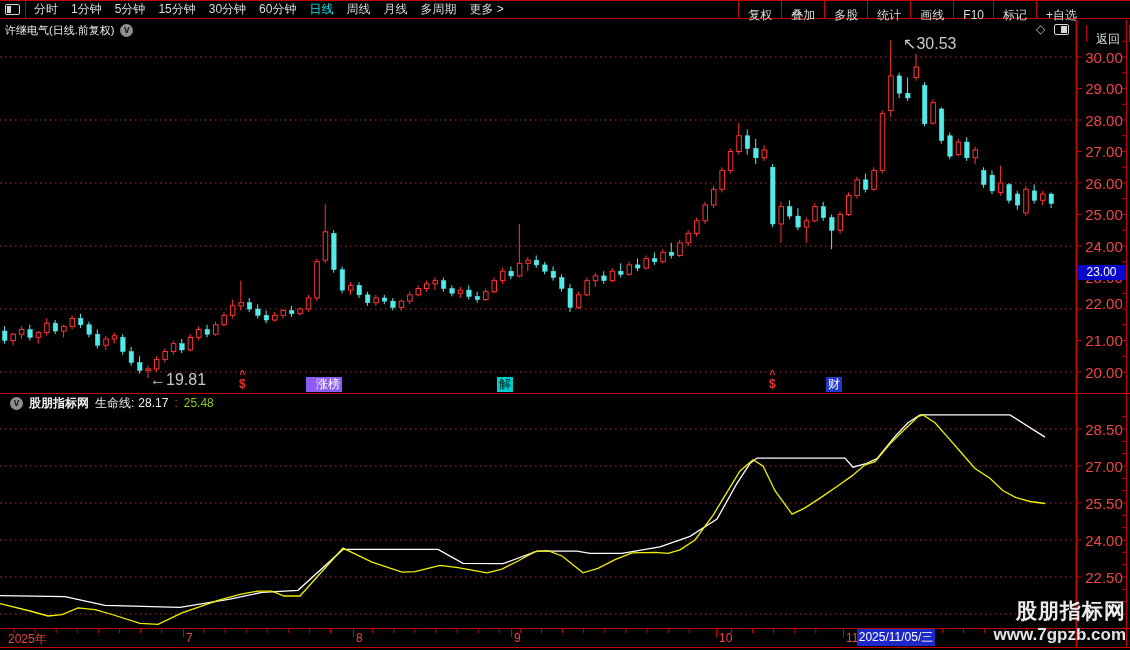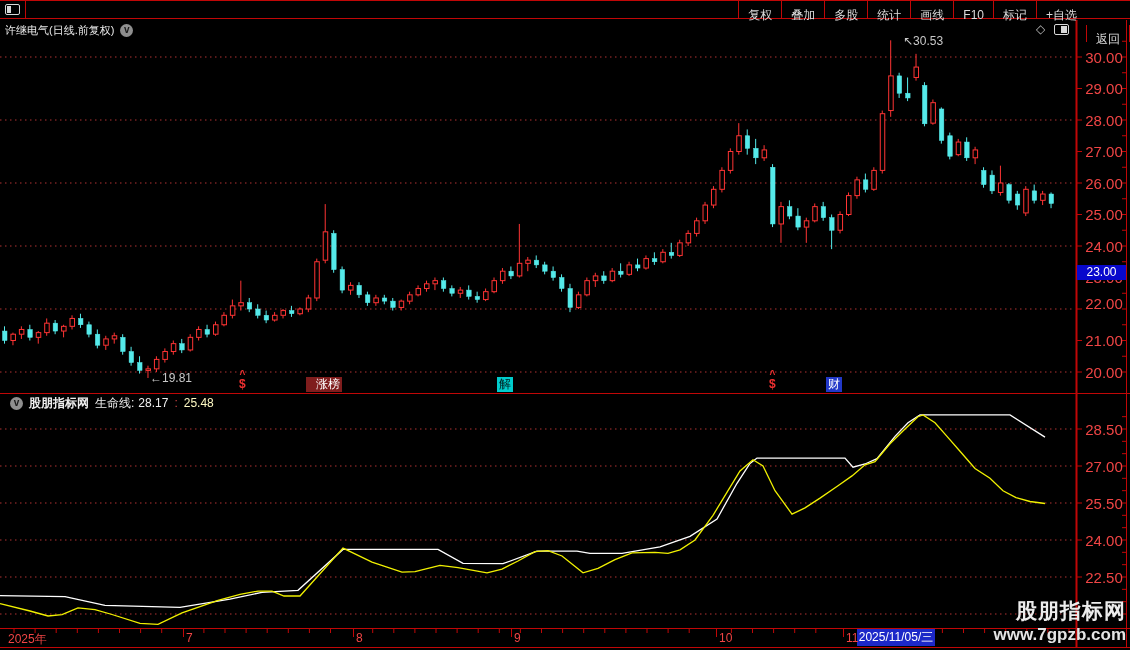--- a/index.html
+++ b/index.html
@@ -42,32 +42,32 @@
   .body-up{fill:#000;stroke:#ff3434;stroke-width:1;}
   .body-dn{fill:#55eaea;stroke:#55eaea;stroke-width:0.5;}
   .ind-line{fill:none;stroke-width:1.3;}
 
   
   .axlabel{position:absolute;left:1082px;width:44px;text-align:center;color:#f04545;font-size:15px;height:13px;line-height:13px;}
   #price-highlight{position:absolute;left:1077px;width:49px;height:15px;background:#0808cc;
     color:#fff;font-size:12px;text-align:center;line-height:15px;z-index:3;}
 
   
-  .float-mark{position:absolute;color:#c8c8c8;font-size:12px;white-space:nowrap;}
+  .float-mark{position:absolute;color:#c8c8c8;font-size:16px;white-space:nowrap;}
   .sig{position:absolute;font-size:12px;line-height:14px;height:15px;padding:0 2px;white-space:nowrap;z-index:2;}
   .sig-dollar{position:absolute;color:#f03030;font-weight:bold;font-size:12px;text-align:center;z-index:2;}
   .sig-dollar .caret{position:absolute;left:0;right:0;top:-8px;font-size:10px;color:#f03030;}
 
   
   #ind-header{position:absolute;left:0;top:395px;height:16px;display:flex;align-items:center;font-size:12px;gap:6px;padding-left:4px;z-index:2;}
   #ind-source{color:#eee;font-weight:bold;}
   #ind-label{color:#eee;}
   #ind-val1{color:#eee;margin-left:-2px;}
   #ind-sep{color:#cc4444;}
-  #ind-val2{color:#fef9c3;}
+  #ind-val2{color:#84cc16;}
 
   
   #date-row{position:absolute;left:0;top:629px;width:1130px;height:19px;font-size:12px;color:#f04545;}
   .month-label{position:absolute;top:2px;}
   #year-label{position:absolute;left:8px;top:2px;}
   #date-box{position:absolute;left:857px;top:0px;width:78px;height:17px;background:#1c28c8;
     color:#fff;text-align:center;line-height:17px;font-size:12px;}
 
   
   #watermark{position:absolute;right:4px;top:597px;text-align:right;z-index:4;}
@@ -454,20 +454,33 @@
       <line x1="984.6000000000007" y1="629" x2="984.6000000000007" y2="633" class="tick"></line>
       <line x1="1005.7000000000007" y1="629" x2="1005.7000000000007" y2="633" class="tick"></line>
       <line x1="1026.8000000000006" y1="629" x2="1026.8000000000006" y2="633" class="tick"></line>
       <line x1="1047.9000000000005" y1="629" x2="1047.9000000000005" y2="633" class="tick"></line>
       <line x1="1069.0000000000005" y1="629" x2="1069.0000000000005" y2="633" class="tick"></line>
     </svg>
 
   <div id="toolbar">
     <div id="pane-icon-left"></div>
     <div id="toolbar-sep-left"></div>
+    <div id="menu-left">
+        <span class="menu-item">分时</span>
+        <span class="menu-item">1分钟</span>
+        <span class="menu-item">5分钟</span>
+        <span class="menu-item">15分钟</span>
+        <span class="menu-item">30分钟</span>
+        <span class="menu-item">60分钟</span>
+        <span class="menu-item active">日线</span>
+        <span class="menu-item">周线</span>
+        <span class="menu-item">月线</span>
+        <span class="menu-item">多周期</span>
+        <span class="menu-item">更多 &gt;</span>
+      </div>
     <div id="menu-right">
         <span class="rmenu-item">复权</span>
         <span class="rmenu-item">叠加</span>
         <span class="rmenu-item">多股</span>
         <span class="rmenu-item">统计</span>
         <span class="rmenu-item">画线</span>
         <span class="rmenu-item">F10</span>
         <span class="rmenu-item">标记</span>
         <span class="rmenu-item">+自选</span>
         <span class="rmenu-item">返回</span>
@@ -504,21 +517,21 @@
       <div class="axlabel" style="top: 533.5px;">24.00</div>
       <div class="axlabel" style="top: 570.5px;">22.50</div>
     </div>
 
   <div class="float-mark" id="high-mark" style="left: 903px; top: 34px;">
     <span>↖</span><span>30.53</span>
   </div>
   <div class="float-mark" id="low-mark" style="left: 150px; top: 371px;">←19.81</div>
   <div id="signals">
       <div class="sig-dollar" style="left: 239px; top: 377px;"><span class="caret">^</span>$</div>
-      <div class="sig" style="left: 306px; top: 377px; background: #7f1d1d; color: rgb(255, 255, 255); padding-left: 10px;">涨榜</div>
+      <div class="sig" style="left: 306px; top: 377px; background: #8b5cf6; color: rgb(255, 255, 255); padding-left: 10px;">涨榜</div>
       <div class="sig" style="left: 497px; top: 377px; background: rgb(0, 204, 204); color: rgb(0, 34, 34);">解</div>
       <div class="sig-dollar" style="left: 769px; top: 377px;"><span class="caret">^</span>$</div>
       <div class="sig" style="left: 826px; top: 377px; background: rgb(34, 56, 200); color: rgb(255, 255, 255);">财</div>
     </div>
 
   <div id="ind-header">
     <span class="chev-circle">v</span>
     <span id="ind-source">股朋指标网</span>
     <span id="ind-label">生命线:</span>
     <span id="ind-val1">28.17</span>

